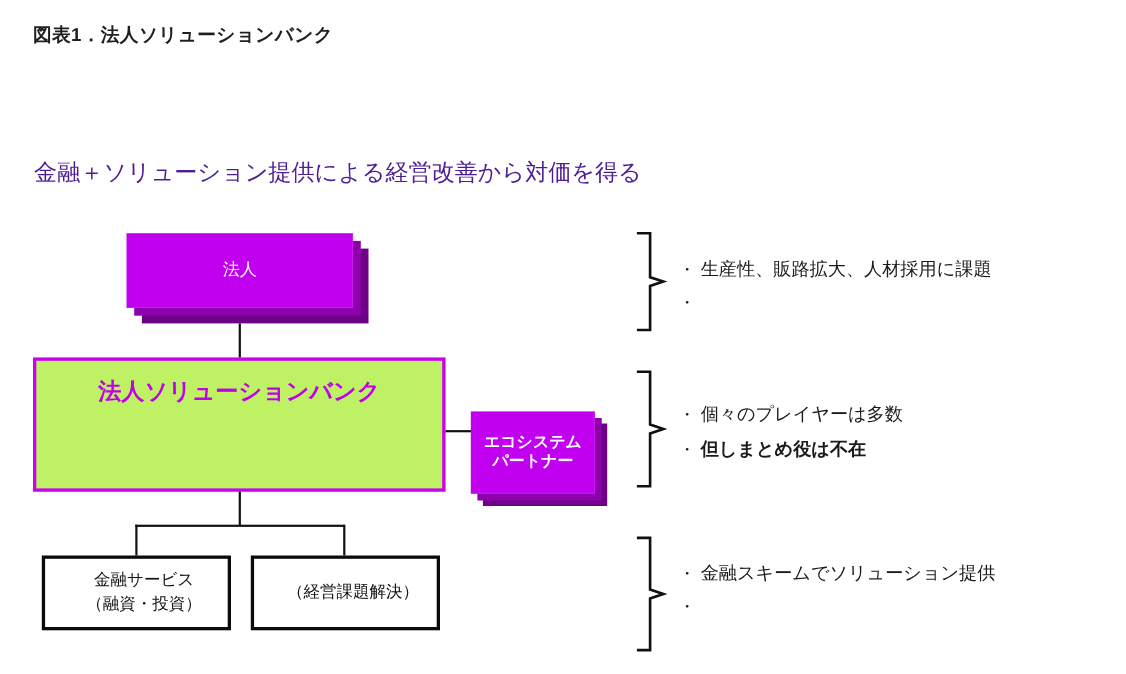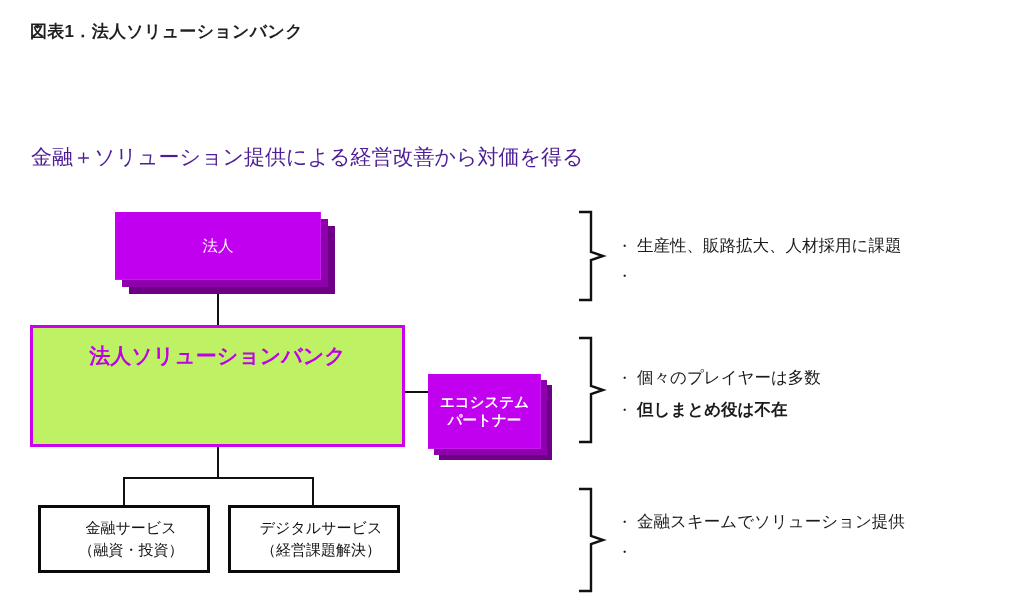--- a/index.html
+++ b/index.html
@@ -240,21 +240,20 @@
   <div class="line v" style="left:217px; top:447px; height:31px;"></div>
   <div class="line h" style="left:123px; top:477px; width:190px;"></div>
   <div class="line v" style="left:123px; top:477px; height:29px;"></div>
   <div class="line v" style="left:312px; top:477px; height:29px;"></div>
 
   <div id="svc-finance" class="service-box">
     <div>金融サービス</div>
     <div>（融資・投資）</div>
   </div>
   <div id="svc-digital" class="service-box">
-    <div>デジタルサービス</div>
     <div>（経営課題解決）</div>
   </div>
 
   <div class="brace" style="left:575px; top:210px;">
     <svg width="32" height="92" viewBox="0 0 32 92" fill="none" xmlns="http://www.w3.org/2000/svg">
       <path d="M4 2 H16 V42 L28 46 L16 50 V90 H4" stroke="#111111" stroke-width="2.4" fill="none" stroke-linejoin="miter" stroke-linecap="butt"></path>
     </svg>
   </div>
 
   <div class="brace" style="left:575px; top:336px;">

